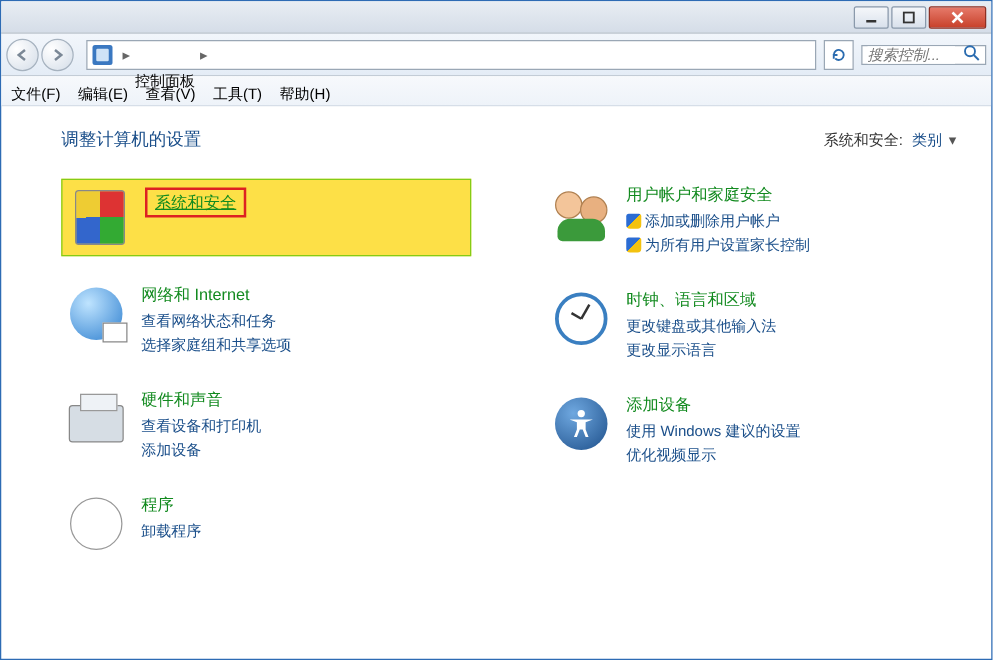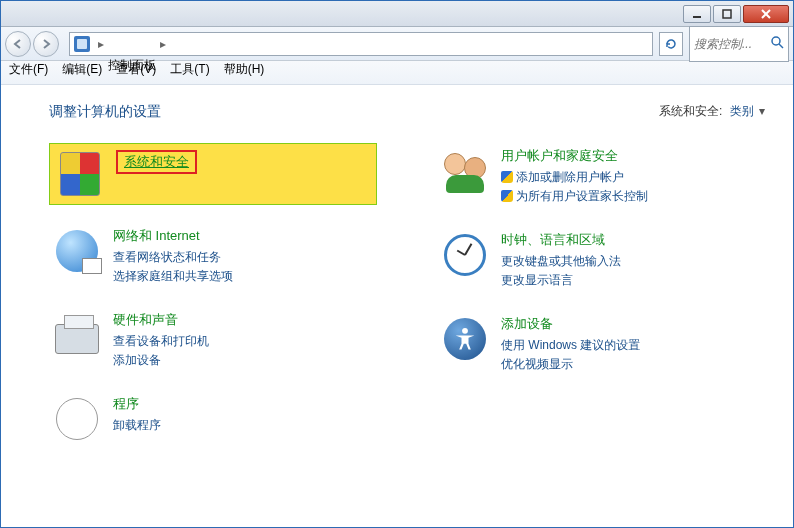--- a/index.html
+++ b/index.html
@@ -9,27 +9,27 @@
 .winbtn.close { background: linear-gradient(to bottom, #e67a6a, #c8412b); border-color: #8e2f22; width: 46px; }
 .winbtn svg { display: block; }
 .navbar { height: 34px; background: linear-gradient(to bottom, #f2f6fb, #e4ecf6); display: flex; align-items: center; padding: 0 4px; border-bottom: 1px solid #c3ccd6; }
 .navcircle { width: 26px; height: 26px; border: 1px solid #a6b2bf; border-radius: 50%; background: radial-gradient(circle at 30% 30%, #fff, #d4dde8); margin-right: 2px; display: flex; align-items: center; justify-content: center; color:#7b8896;}
 .addrwrap { flex: 1; display: flex; align-items: center; height: 24px; border: 1px solid #9aa7b5; background: #fff; margin: 0 6px 0 8px; padding: 0 4px; }
 .addrwrap .cp-icon { width: 16px; height: 16px; background: #3a78c1; border-radius: 2px; margin-right: 4px; position: relative;}
 .addrwrap .cp-icon::after{content:""; position:absolute; inset:3px; background:#cfe3f7; border-radius:1px;}
 .addrwrap .sep { color: #666; margin: 0 4px; }
 .addrwrap .crumb { color: #000; margin-top: 44px; }
 .refreshbtn { width: 24px; height: 24px; border: 1px solid #9aa7b5; background: #fff; display: flex; align-items: center; justify-content: center; margin-right: 6px; }
-.searchwrap { width: 100px; height: 36px; border: 1px solid #9aa7b5; background: #fff; display: flex; align-items: center; padding: 0 4px; }
+.searchwrap { width: 100px; height: 16px; border: 1px solid #9aa7b5; background: #fff; display: flex; align-items: center; padding: 0 4px; }
 .searchwrap input { border: none; outline: none; width: 70px; font-size: 12px; color: #888; font-style: italic; }
 .searchwrap .mag { color: #2b6cb0; margin-left: auto; }
-.menubar { height: 24px; background: linear-gradient(to bottom, #f7f9fc, #eef3f9); display: flex; align-items: flex-start; padding: 0 8px; border-bottom: 1px solid #d6dee8; gap: 14px; }
+.menubar { height: 24px; background: linear-gradient(to bottom, #f7f9fc, #eef3f9); display: flex; align-items: flex-end; padding: 0 8px; border-bottom: 1px solid #d6dee8; gap: 14px; }
 .menubar span { cursor: default; }
 .content { padding: 18px 28px 10px 48px; }
-.heading-row { display: flex; align-items: flex-start; margin-bottom: 22px; }
+.heading-row { display: flex; align-items: flex-end; margin-bottom: 22px; }
 .heading { color: #1b4f8a; font-size: 14px; }
 .viewby { margin-left: auto; color: #333; }
 .viewby .sel { color: #1b4f8a; margin-left: 4px; }
 .viewby .dd { color:#555; margin-left:2px;}
 .grid { display: flex; gap: 60px; }
 .col { flex: 1; }
 .category { display: flex; gap: 12px; margin-bottom: 18px; padding:4px;}
 .category.highlight { background: #fde047; border: 1px solid #84cc16; border-radius: 0; padding: 6px; }
 .cat-icon { width: 48px; height: 48px; flex-shrink: 0; display:flex; align-items:center; justify-content:center;}
 .cat-body { }

